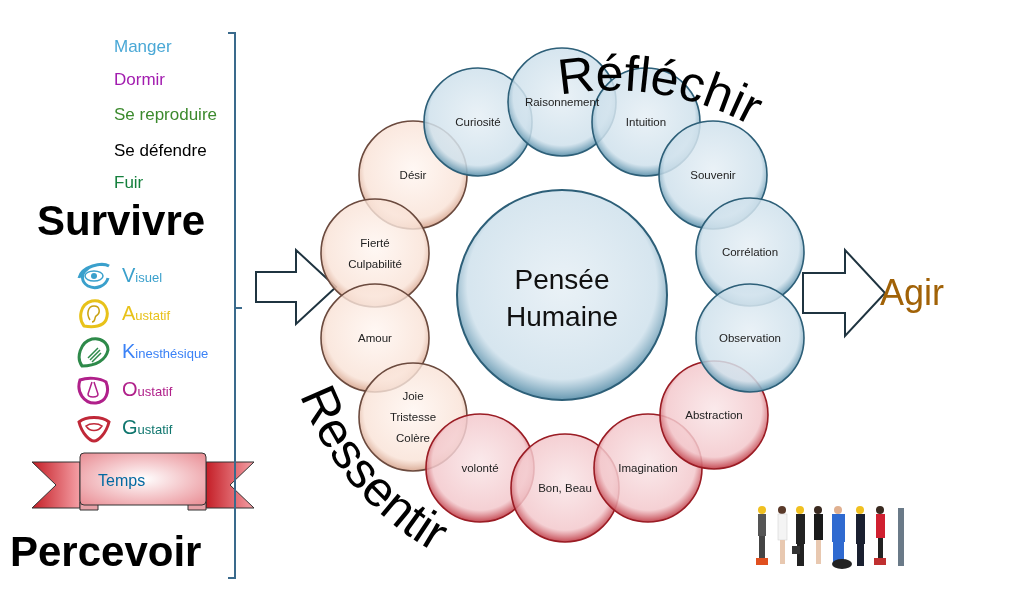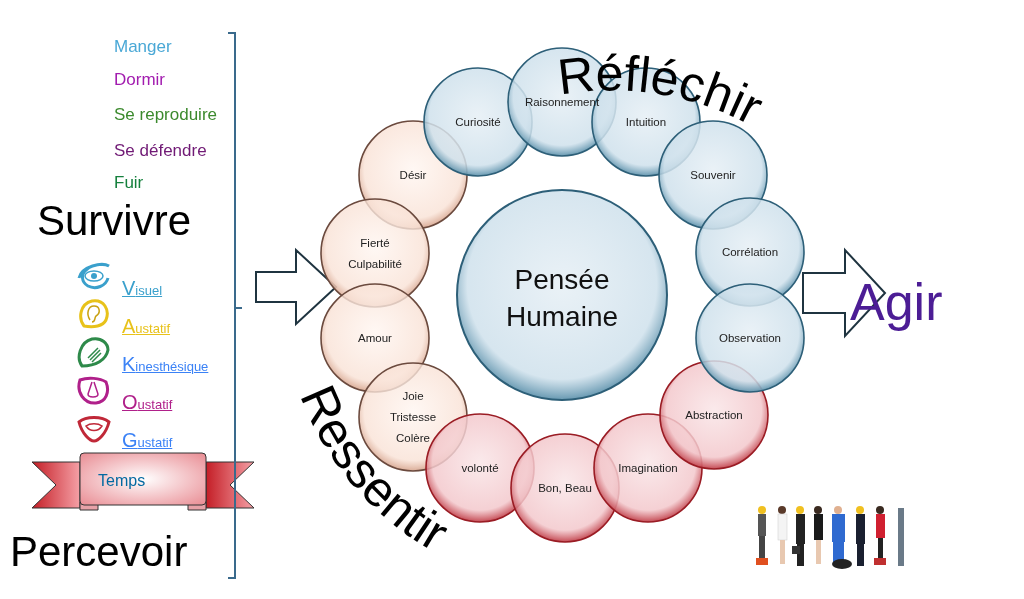--- a/index.html
+++ b/index.html
@@ -1,36 +1,36 @@
 <!DOCTYPE html>
 <html><head>
 <meta charset="utf-8">
 <style>
   html, body { margin:0; padding:0; background:#ffffff; }
   body { width:1024px; height:599px; position:relative; overflow:hidden; font-family:"Liberation Sans", sans-serif; }
   .abs { position:absolute; }
   .need { font-size:17px; left:114px; white-space:nowrap; }
-  .big { font-size:42px; color:#000; white-space:nowrap; }
+  .big { font-size:42px; color:#000; white-space:nowrap;font-weight:bold; }
   .sense { position:absolute; left:76px; height:32px; width:160px; }
   .sense .ic { position:absolute; left:0; top:0; width:36px; height:32px; }
-  .sense .lbl { position:absolute; left:46px; top:17px; font-size:13px; white-space:nowrap;text-decoration:underline; }
+  .sense .lbl { position:absolute; left:46px; top:4px; font-size:13px; white-space:nowrap; }
   .sense .lbl .cap { font-size:20px; }
   svg { position:absolute; left:0; top:0; }
   .bubtext { font-family:"Liberation Sans", sans-serif; font-size:11.5px; fill:#222; text-anchor:middle; }
   .centertext { font-family:"Liberation Sans", sans-serif; font-size:28px; fill:#111; text-anchor:middle; }
   .arc { font-family:"Liberation Sans", sans-serif; font-size:50px; fill:#000; }
   .people { position:absolute; left:752px; top:500px; width:170px; height:72px; }
 </style>
 </head>
 <body>
 
 <div class="abs need" style="top:37px;color:#4aa8d6">Manger</div>
 <div class="abs need" style="top:70px;color:#a21caf">Dormir</div>
 <div class="abs need" style="top:105px;color:#3c8a2e">Se reproduire</div>
-<div class="abs need" style="top:141px;color:#701a75">Se défendre</div>
+<div class="abs need" style="top:141px;color:#000000">Se défendre</div>
 <div class="abs need" style="top:173px;color:#15803d">Fuir</div>
 <div class="abs big" style="left:37px;top:197px">Survivre</div>
 
 <div class="sense" style="top:260px">
   <svg class="ic" width="36" height="32" viewBox="0 0 36 32">
     <path d="M3 18 C6 6,26 2,33 6 C30 4,18 3,10 10 C5 14,5 22,12 26 C20 30,30 26,32 18" fill="none" stroke="#3aa0cc" stroke-width="3"></path>
     <ellipse cx="18" cy="16" rx="9" ry="5" fill="#fff" stroke="#3aa0cc" stroke-width="1.5"></ellipse>
     <circle cx="18" cy="16" r="3" fill="#3aa0cc"></circle>
   </svg>
   <div class="lbl" style="color:#3aa0cc"><span class="cap">V</span><span>isuel</span></div>
@@ -54,21 +54,21 @@
     <path d="M4 6 C0 18,8 30,20 29 C30 28,34 18,30 8 C24 4,12 3,4 6 Z" fill="none" stroke="#b0208a" stroke-width="3"></path>
     <path d="M16 8 L12 20 C12 24,22 24,22 20 L18 8" fill="none" stroke="#b0208a" stroke-width="1.5"></path>
   </svg>
   <div class="lbl" style="color:#b0208a"><span class="cap">O</span><span>ustatif</span></div>
 </div>
 <div class="sense" style="top:412px">
   <svg class="ic" width="36" height="32" viewBox="0 0 36 32">
     <path d="M3 10 C10 4,26 4,33 10 C30 22,22 29,18 29 C14 29,6 22,3 10 Z" fill="none" stroke="#c02838" stroke-width="3"></path>
     <path d="M10 14 C14 11,22 11,26 14 C22 20,14 20,10 14 Z" fill="#fff" stroke="#c02838" stroke-width="1.5"></path>
   </svg>
-  <div class="lbl" style="color:#3b82f6"><span class="cap">G</span><span>ustatif</span></div>
+  <div class="lbl" style="color:#0f766e"><span class="cap">G</span><span>ustatif</span></div>
 </div>
 
 <svg width="240" height="70" style="left:30px;top:450px">
   <defs>
     <linearGradient id="ribR" x1="0" x2="1" y1="0" y2="0">
       <stop offset="0" stop-color="#c41e26"></stop>
         <stop offset="1" stop-color="#f5a0a6"></stop>
     </linearGradient>
     <linearGradient id="ribL" x1="1" x2="0" y1="0" y2="0">
       <stop offset="0" stop-color="#f5a0a6"></stop>
@@ -151,21 +151,21 @@
       <text class="bubtext" x="646" y="126">Intuition</text>
       <text class="bubtext" x="713" y="179">Souvenir</text>
       <text class="bubtext" x="750" y="256">Corrélation</text>
       <text class="bubtext" x="750" y="342">Observation</text>
     </g>
 
   <text class="arc"><textPath href="#arcTop">Réfléchir</textPath></text>
   <text class="arc"><textPath href="#arcBot">Ressentir</textPath></text>
 </svg>
 
-<div class="abs" style="left:850px;top:272px;font-size:52px;color:#4c1d95">Agir</div>
+<div class="abs" style="left:880px;top:272px;font-size:36px;color:#a16207">Agir</div>
 
 <svg class="people" viewBox="0 0 170 72">
   <g>
     <circle cx="10" cy="10" r="4" fill="#f0c020"></circle>
       <rect x="6" y="14" width="8" height="22" fill="#555"></rect>
       <rect x="7" y="36" width="6" height="26" fill="#444"></rect>
       <rect x="4" y="58" width="12" height="7" fill="#e05020"></rect>
     <circle cx="30" cy="10" r="4" fill="#5a3a2a"></circle>
       <rect x="26" y="14" width="9" height="26" fill="#f4f4f4" stroke="#ccc" stroke-width="0.5"></rect>
       <rect x="28" y="40" width="5" height="24" fill="#e8c8b0"></rect>

